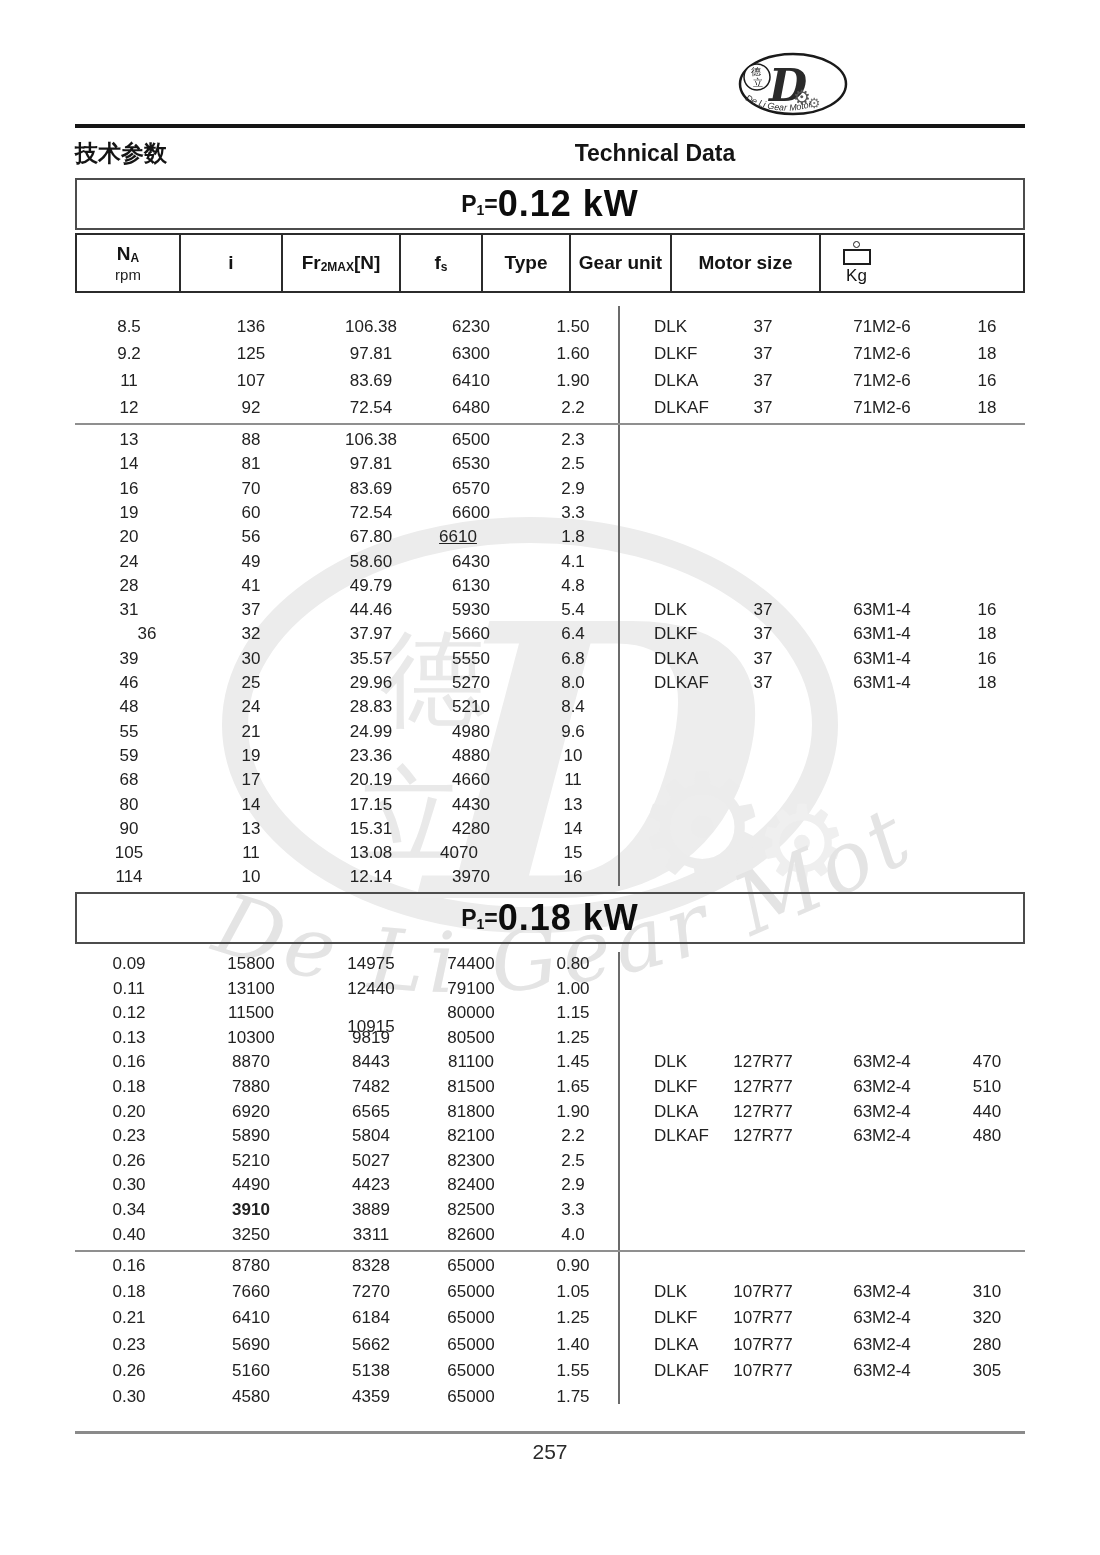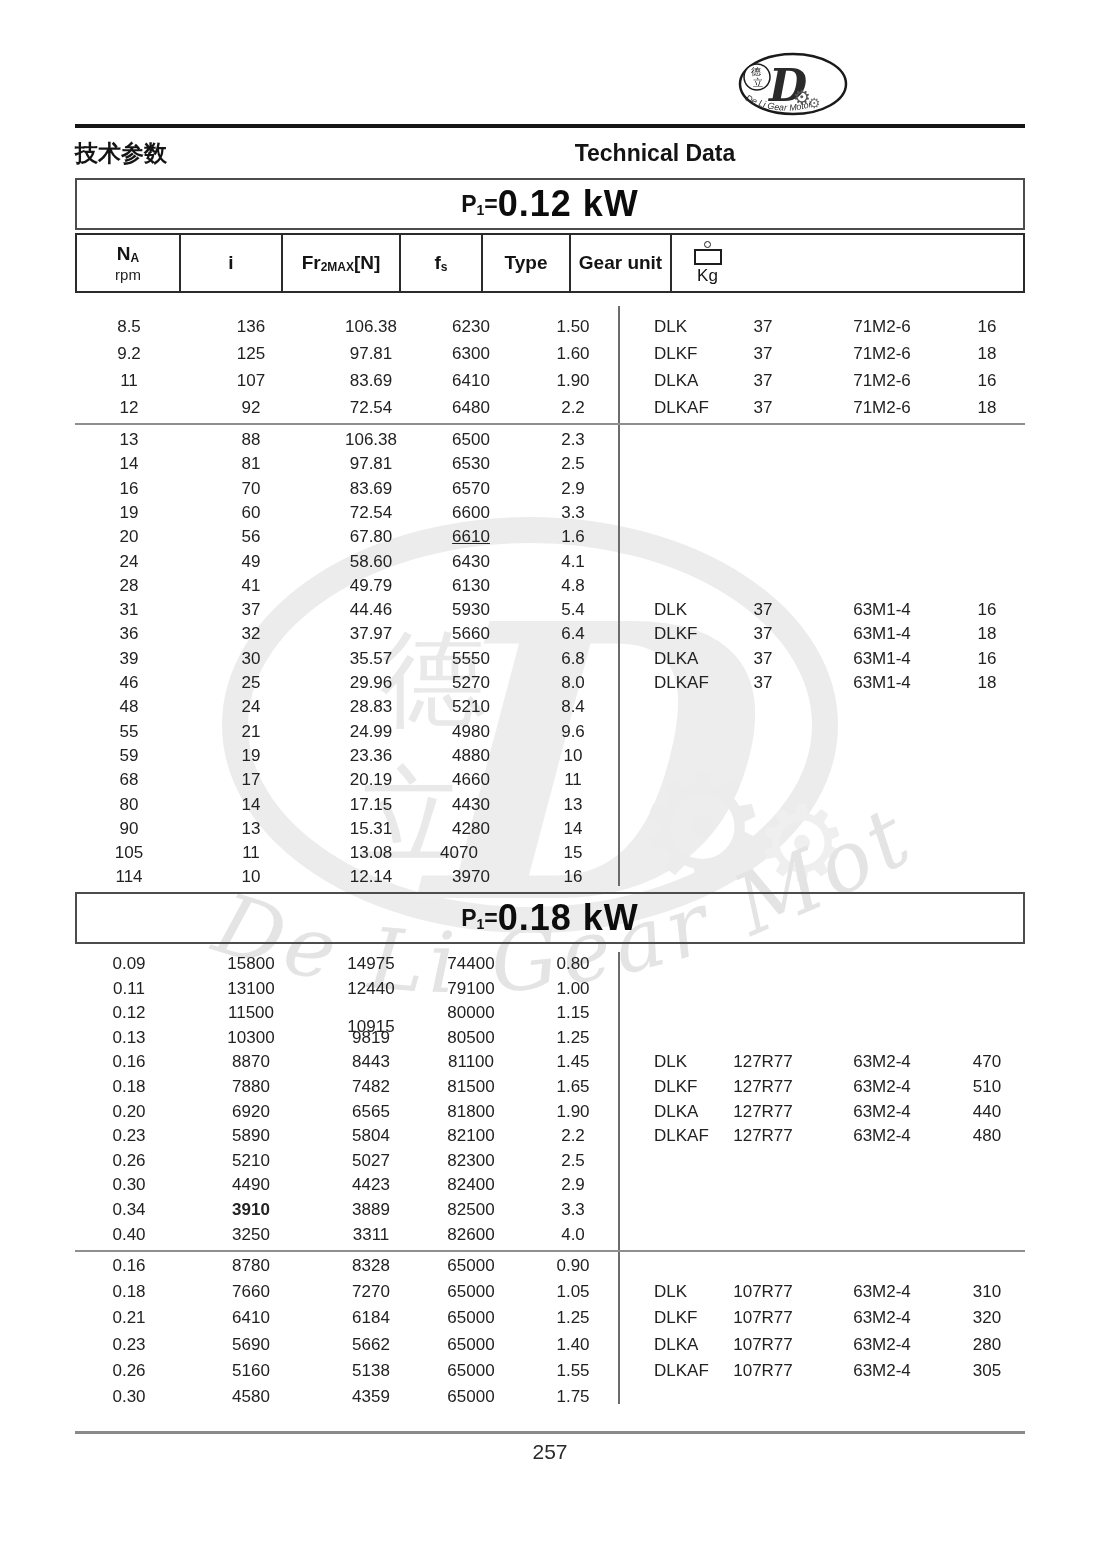--- a/index.html
+++ b/index.html
@@ -108,20 +108,23 @@
     </div>
     <div class="thcell" style="width:82px">
       <span class="th-main"><span>f</span><span class="subsm">s</span></span>
     </div>
     <div class="thcell" style="width:88px">
       <span class="th-main">Type</span>
     </div>
     <div class="thcell" style="width:101px">
       <span class="th-main">Gear unit</span>
     </div>
+    <div class="thcell" style="width:149px">
+      <span class="th-main">Motor size</span>
+    </div>
     <div class="thcell" style="width:71px">
       <span class="kg-knob"></span>
       <span class="kg-body"></span>
       <span class="kg-label">Kg</span>
     </div>
   </div>
 
   <div class="vdiv layer" id="vdiv1"></div>
   <div class="tblock layer" id="s1a" style="top:313px">
       <div class="trow" style="top: 0px; height: 27px; line-height: 27px;">
@@ -196,22 +199,22 @@
         <span class="tcell tcenter" style="left: 53px;">19</span>
         <span class="tcell tcenter" style="left: 175px;">60</span>
         <span class="tcell tcenter" style="left: 295px;">72.54</span>
         <span class="tcell tcenter" style="left: 395px;">6600</span>
         <span class="tcell tcenter" style="left: 497px;">3.3</span>
       </div>
       <div class="trow" style="top: 97.2px; height: 24.3px; line-height: 24.3px;">
         <span class="tcell tcenter" style="left: 53px;">20</span>
         <span class="tcell tcenter" style="left: 175px;">56</span>
         <span class="tcell tcenter" style="left: 295px;">67.80</span>
-        <span class="tcell tcenter" style="left: 395px; text-decoration: underline;">6610</span>
-        <span class="tcell tcenter" style="left: 497px;">1.6</span>
+        <span class="tcell tcenter" style="left: 382px; text-decoration: underline;">6610</span>
+        <span class="tcell tcenter" style="left: 497px;">1.8</span>
       </div>
       <div class="trow" style="top: 121.5px; height: 24.3px; line-height: 24.3px;">
         <span class="tcell tcenter" style="left: 53px;">24</span>
         <span class="tcell tcenter" style="left: 175px;">49</span>
         <span class="tcell tcenter" style="left: 295px; text-align: center;">58.60</span>
         <span class="tcell tcenter" style="left: 395px;">6430</span>
         <span class="tcell tcenter" style="left: 497px;">4.1</span>
       </div>
       <div class="trow" style="top: 145.8px; height: 24.3px; line-height: 24.3px;">
         <span class="tcell tcenter" style="left: 53px;">28</span>
@@ -225,21 +228,21 @@
         <span class="tcell tcenter" style="left: 175px;">37</span>
         <span class="tcell tcenter" style="left: 295px;">44.46</span>
         <span class="tcell tcenter" style="left: 395px;">5930</span>
         <span class="tcell tcenter" style="left: 497px;">5.4</span>
         <span class="tcell tleft" style="left: 578px;">DLK</span>
         <span class="tcell tcenter" style="left: 687px;">37</span>
         <span class="tcell tcenter" style="left: 806px;">63M1-4</span>
         <span class="tcell tcenter" style="left: 911px;">16</span>
       </div>
       <div class="trow" style="top: 194.4px; height: 24.3px; line-height: 24.3px;">
-        <span class="tcell tcenter" style="left: 53px; text-align: right;">36</span>
+        <span class="tcell tcenter" style="left: 71px; text-align: right;">36</span>
         <span class="tcell tcenter" style="left: 175px;">32</span>
         <span class="tcell tcenter" style="left: 295px;">37.97</span>
         <span class="tcell tcenter" style="left: 395px;">5660</span>
         <span class="tcell tcenter" style="left: 497px;">6.4</span>
         <span class="tcell tleft" style="left: 578px;">DLKF</span>
         <span class="tcell tcenter" style="left: 687px;">37</span>
         <span class="tcell tcenter" style="left: 806px;">63M1-4</span>
         <span class="tcell tcenter" style="left: 911px;">18</span>
       </div>
       <div class="trow" style="top: 218.7px; height: 24.3px; line-height: 24.3px;">

